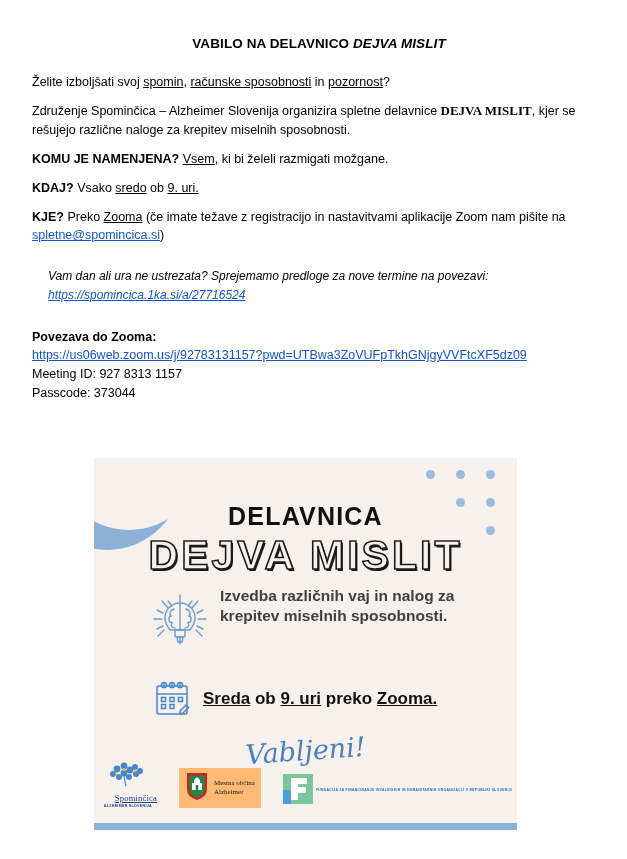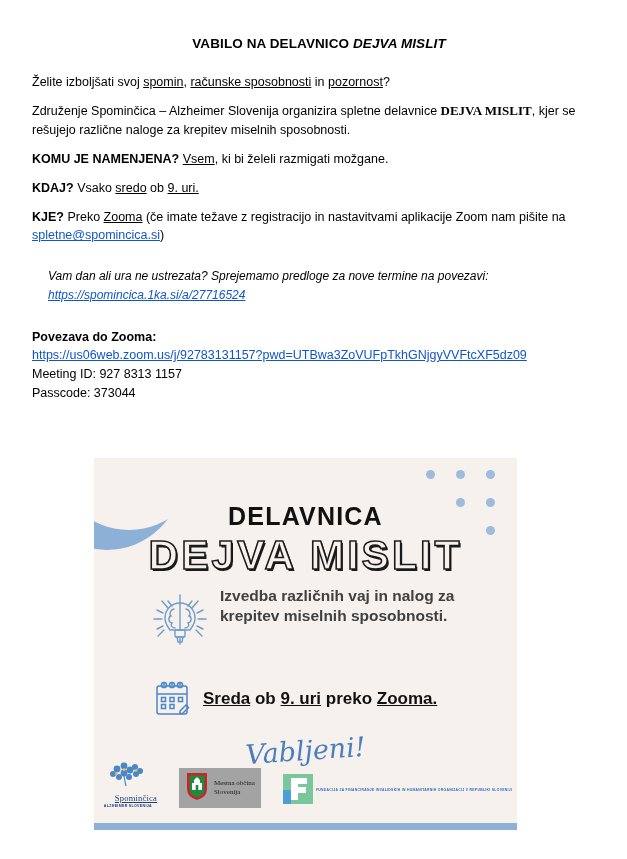--- a/index.html
+++ b/index.html
@@ -83,21 +83,21 @@
   }
 
   .logos{
     position:absolute;bottom:22px;left:0;width:100%;
     display:flex;justify-content:center;align-items:flex-end;gap:22px;
   }
   .logo{display:flex;flex-direction:column;align-items:center;}
   .logo-spo-name{font-family:"Liberation Serif", serif;font-size:8.5px;color:#1a3f7a;
     text-decoration:underline;margin-top:1px;letter-spacing:.2px;padding-left:16px;}
   .logo-spo-sub{font-size:3.6px;color:#1a3f7a;letter-spacing:.3px;margin-top:1px;font-weight:bold;}
-  .logo-mol{display:flex;align-items:center;background:#a3a3a3;padding:3px 6px;}
+  .logo-mol{display:flex;align-items:center;background:#fdba74;padding:3px 6px;}
   .logo-mol .mol-txt{font-family:"Liberation Serif", serif;font-size:7px;color:#1a1a1a;line-height:1.25;margin-left:5px;}
   .logo-fiho{display:flex;align-items:center;}
   .fiho-txt{font-size:3.4px;font-weight:bold;color:#2f6fbf;line-height:1.5;letter-spacing:.3px;margin-left:3px;}
   .poster-bottombar{
     position:absolute;left:0;bottom:0;width:100%;height:7px;background:#8db0d6;
   }
 </style>
 </head>
 <body>
 
@@ -240,21 +240,21 @@
                 <rect x="9" y="9" width="6" height="10"></rect>
                 <rect x="7" y="12" width="2.4" height="7"></rect>
                 <rect x="14.6" y="12" width="2.4" height="7"></rect>
                 <path d="M9 9 l3 -3 l3 3 z"></path>
                 <rect x="10.7" y="14" width="2.6" height="5" fill="#1f8a3c"></rect>
               </g>
             </svg>
           </span>
           <span class="mol-txt">
             <span>Mestna občina</span><br>
-            <span>Slovenija</span>
+            <span>Alzheimer</span>
           </span>
         </div>
 
         <div class="logo-fiho">
           <span>
             <svg viewBox="0 0 30 30" width="30" height="30">
               <rect x="0" y="0" width="30" height="30" fill="#79c79b"></rect>
               <path d="M8 4 h16 v6 h-9 v3 h8 v6 h-8 v7 h-7 z" fill="#ffffff"></path>
               <rect x="0" y="16" width="8" height="14" fill="#4a9fd8"></rect>
             </svg>

